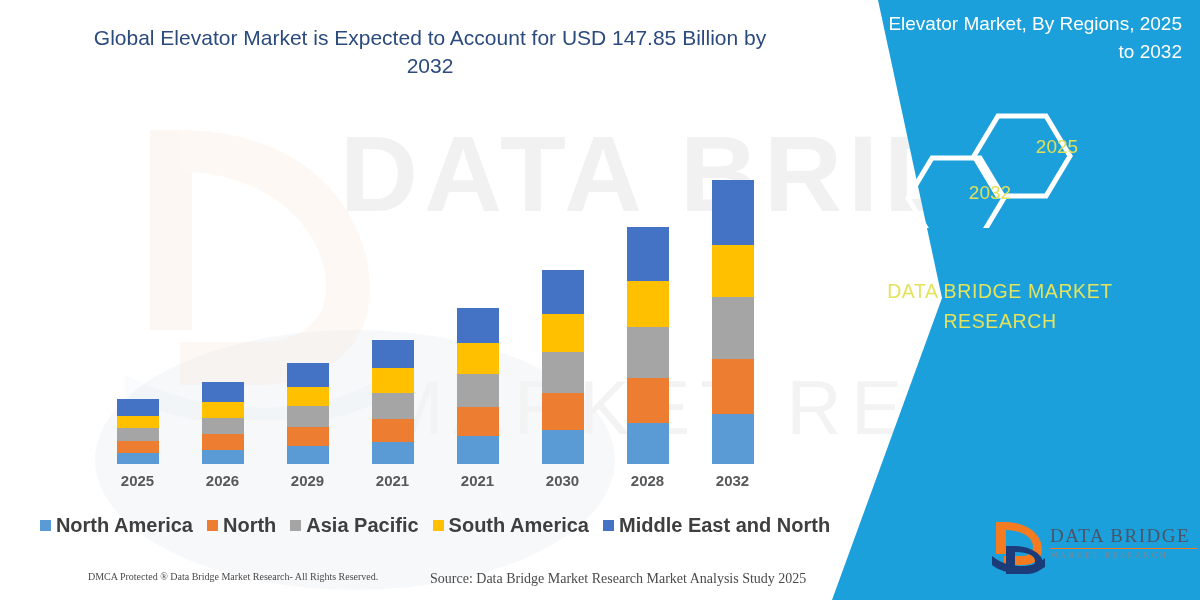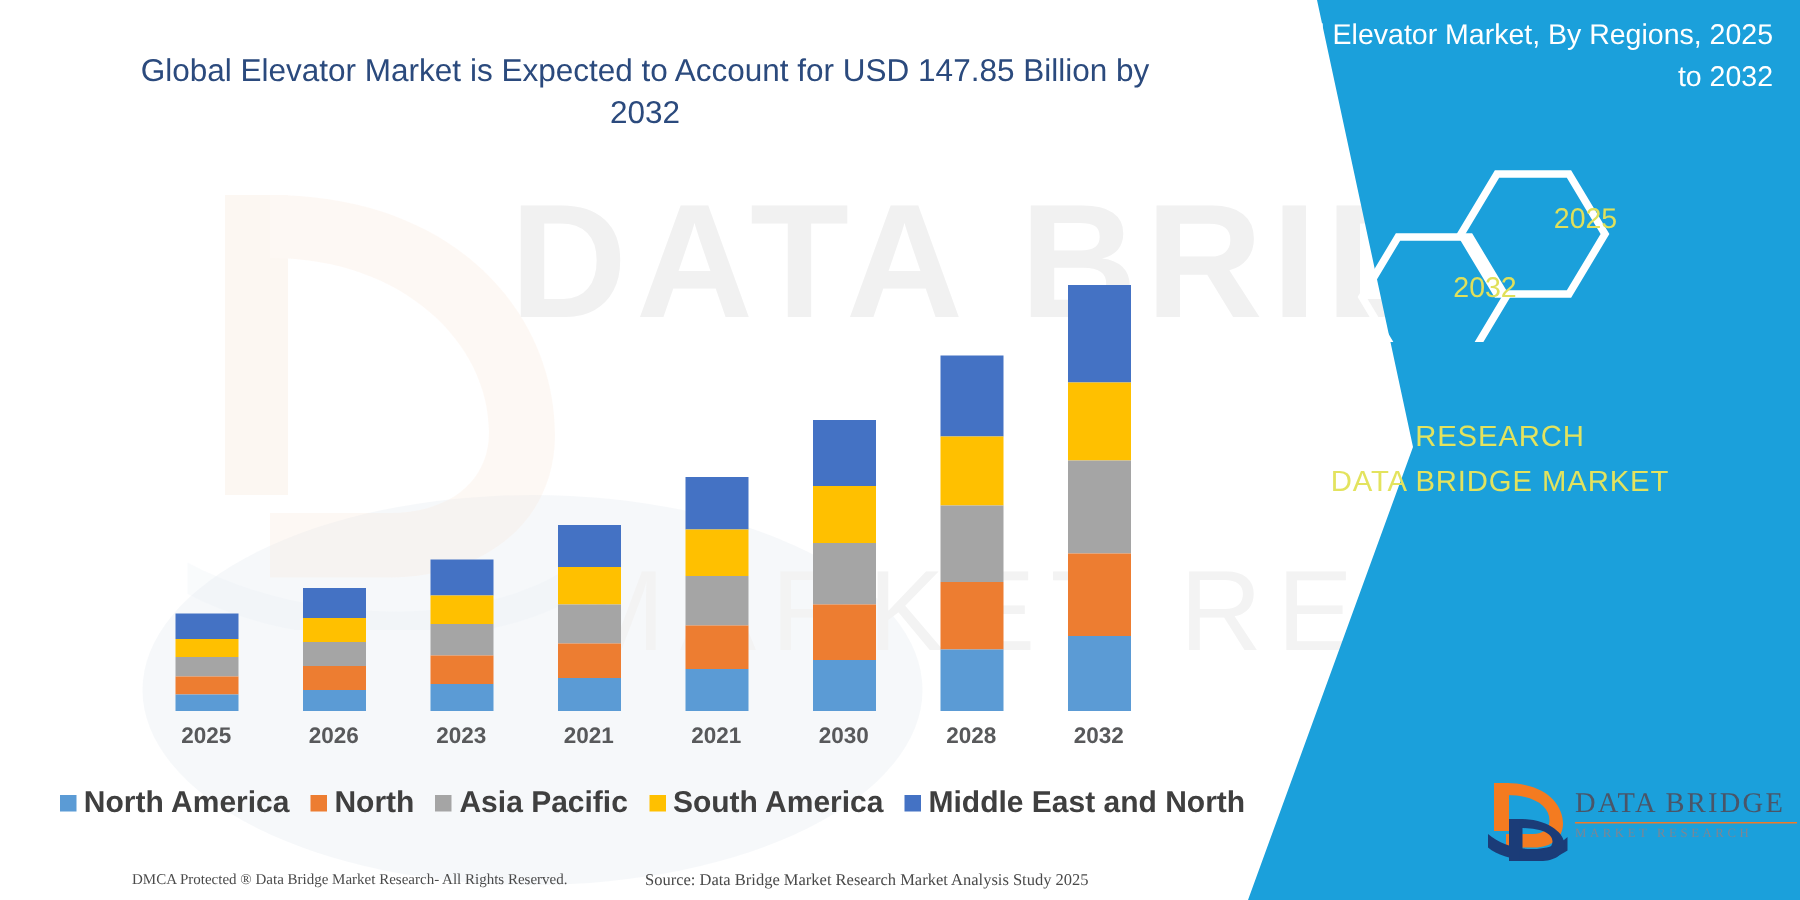--- a/index.html
+++ b/index.html
@@ -22,21 +22,21 @@
     position:absolute; left:380px; top:370px; width:860px;
     font-size:76px; font-weight:400; letter-spacing:10px;
     color:#f3f3f3; white-space:nowrap; line-height:1;
   }
   .wm-arc {
     position:absolute; left:95px; top:330px; width:520px; height:260px;
     border-radius:50%; background:#f4f7f9; opacity:.85;
   }
 
   
-  .left-panel { position:absolute; left:0; top:12px; width:820px; height:496px; }
+  .left-panel { position:absolute; left:0; top:2px; width:820px; height:496px; }
 
   .chart-title {
     position:absolute; left:85px; top:22px; width:690px;
     text-align:center; font-size:21px; line-height:1.35;
     color:#2b4a7d; font-weight:400;
   }
 
   .plot { position:absolute; left:95px; top:140px; width:680px; height:322px; }
   .bars { position:absolute; left:0; bottom:0; width:100%; height:310px;
           display:flex; align-items:flex-end; }
@@ -58,21 +58,21 @@
   .legend-item { display:flex; align-items:center; gap:5px; }
   .legend-swatch { width:11px; height:11px; display:inline-block; }
   .legend-label { font-size:20px; font-weight:700; color:#3f3f3f; white-space:nowrap; }
 
   .footer-left {
     position:absolute; left:88px; top:569px;
     font-family:"Liberation Serif", serif; font-size:10px; color:#4a4a4a;
   }
   .footer-right {
     position:absolute; left:430px; top:569px;
-    font-family:"Liberation Serif", serif; font-size:11px; color:#4a4a4a;
+    font-family:"Liberation Serif", serif; font-size:14px; color:#4a4a4a;
   }
 
   
   .right-panel { position:absolute; left:760px; top:0; width:440px; height:436px; }
   .blue-shape { position:absolute; inset:0; }
 
   .right-title {
     position:absolute; right:18px; top:10px; width:360px;
     text-align:right; color:#ffffff; font-size:19px; line-height:1.45;
     font-weight:400;
@@ -200,21 +200,21 @@
               <div class="seg" title="Europe 2032: 55" style="background: rgb(237, 125, 49); height: 55px;"></div>
               <div class="seg" title="North America 2032: 50" style="background: rgb(91, 155, 213); height: 50px;"></div>
             </div>
           </div>
         </div>
     </div>
 
     <div class="axis-labels" id="axis-labels">
         <div class="tick">2025</div>
         <div class="tick">2026</div>
-        <div class="tick">2023</div>
+        <div class="tick">2029</div>
         <div class="tick">2021</div>
         <div class="tick">2021</div>
         <div class="tick">2030</div>
         <div class="tick">2028</div>
         <div class="tick">2032</div>
       </div>
 
     <div class="legend" id="legend">
         <div class="legend-item">
           <span class="legend-swatch" style="background: rgb(91, 155, 213);"></span>
@@ -250,22 +250,22 @@
     <div class="right-title">Global Elevator Market, By Regions, 2025 to 2032</div>
 
     <svg class="hexes" viewBox="0 0 440 120">
       <polygon points="238,8 286,8 310,48 286,88 238,88 214,48" fill="none" stroke="#ffffff" stroke-width="5"></polygon>
       <polygon points="172,50 220,50 244,90 220,130 172,130 148,90" fill="none" stroke="#ffffff" stroke-width="5"></polygon>
     </svg>
     <div class="hex-label hex-2025-label">2025</div>
     <div class="hex-label hex-2032-label">2032</div>
 
     <div class="brand-lines">
+      <div>DATA BRIDGE MARKET</div>
       <div>RESEARCH</div>
-      <div>DATA BRIDGE MARKET</div>
     </div>
 
     <div class="logo-block">
       <svg class="logo-mark" viewBox="0 0 56 54">
         <path d="M6 2 h10 v32 h-10 z" fill="#F47B20"></path>
         <path d="M14 2 C40 2, 52 16, 52 29 C52 39, 44 45, 33 45 L14 45 L14 36 L32 36
                  C39 36, 43 32, 43 27 C43 17, 32 10, 14 10 Z" fill="#F47B20"></path>
         <path d="M2 36 C16 48, 42 50, 55 38 L55 47 C41 57, 14 55, 2 45 Z" fill="#1B3C78"></path>
         <path d="M16 26 h9 v28 h-9 z" fill="#1B3C78"></path>
         <path d="M23 26 C43 26, 53 36, 53 43 C53 50, 46 54, 37 54 L23 54 L23 47 L36 47

